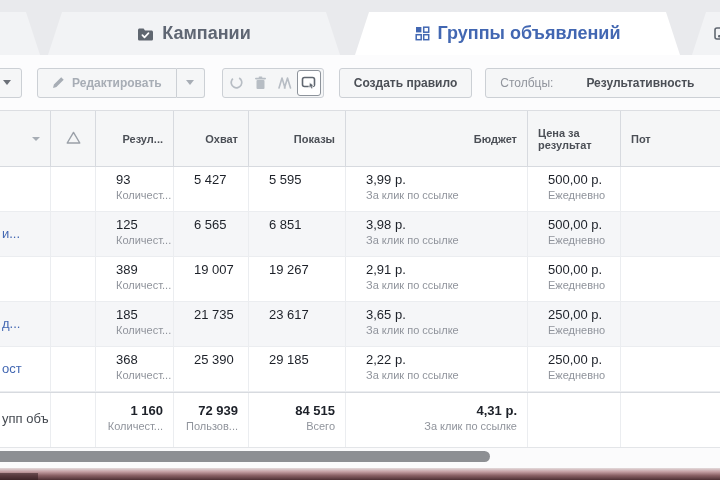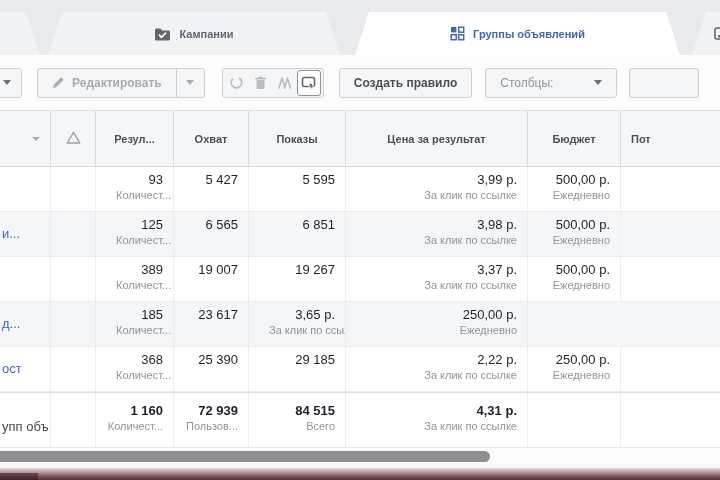--- a/index.html
+++ b/index.html
@@ -2,21 +2,21 @@
 <html><head>
 <meta charset="utf-8">
 <style>
   html,body{margin:0;padding:0;}
   body{font-family:"Liberation Sans", sans-serif; background:#e9eaed;}
   .screen{position:relative;width:720px;height:480px;overflow:hidden;background:#fff;}
 
   
   .tabbar{height:55px;background:#e9eaed;display:flex;align-items:flex-end;overflow:hidden;}
   .tab{height:43px;display:flex;align-items:center;justify-content:center;gap:8px;
-       font-size:11px;font-weight:bold;color:#5f6673;box-sizing:border-box;flex:none;}
+       font-size:18px;font-weight:bold;color:#5f6673;box-sizing:border-box;flex:none;}
   .tab-partial-left{width:40px;background:#f2f3f5;clip-path:polygon(0 0,26px 0,40px 100%,0 100%);}
   .tab-campaigns{width:292px;margin-left:8px;background:#f2f3f5;
        clip-path:polygon(14px 0,278px 0,292px 100%,0 100%);}
   .tab-adsets{width:325px;margin-left:15px;background:#ffffff;color:#4267b2;
        clip-path:polygon(14px 0,311px 0,325px 100%,0 100%);}
   .tab-ads{width:70px;margin-left:12px;background:#f2f3f5;justify-content:flex-start;
        padding-left:22px;clip-path:polygon(14px 0,100% 0,100% 100%,0 100%);}
   .tab .ticon{display:flex;align-items:center;}
 
   
@@ -35,43 +35,43 @@
        border-radius:3px;display:flex;align-items:center;padding:0 2px;flex:none;}
   .icon-btn{width:24px;height:26px;display:flex;align-items:center;justify-content:center;flex:none;}
   .icon-btn.pressed{border:1px solid #8d939b;background:#fff;border-radius:3px;box-sizing:border-box;}
   .btn-fragment-left{margin-left:-8px;}
   .btn-fragment-right{width:70px;justify-content:flex-start;padding-left:14px;}
 
   
   .grid-row{display:grid;grid-template-columns:50px 45px 78px 75px 97px 182px 93px minmax(0,1fr);}
   .thead{height:57px;background:#f5f6f7;border-top:1px solid #dcdee2;border-bottom:1px solid #d7dadf;
          box-sizing:border-box;font-size:11px;font-weight:bold;color:#4b4f56;}
-  .thead .cell{display:flex;align-items:center;justify-content:center;padding:0 10px;
+  .thead .cell{display:flex;align-items:center;justify-content:flex-end;padding:0 10px;
          border-left:1px solid #d7dadf;box-sizing:border-box;position:relative;}
   .thead .cell:first-child{border-left:none;}
   .thead .cell.c-name{justify-content:flex-end;}
   .thead .cell.c-alert{justify-content:center;}
   .thead .cell.c-spent{justify-content:flex-start;}
 
   .tbody{background:#fff;}
   .trow{height:45px;border-bottom:1px solid #ebedf0;box-sizing:border-box;background:#fff;}
   .trow.alt{background:#f5f6f8;}
   .trow .cell{border-left:1px solid #ebedf0;box-sizing:border-box;padding:5px 10px 0 20px;
-              text-align:right;overflow:hidden;}
+              overflow:hidden;}
   .trow .cell:first-child{border-left:none;}
   .trow .cell.name{text-align:left;padding:14px 2px 0 2px;font-size:13px;color:#4267b2;
               white-space:nowrap;cursor:pointer;}
   .v{font-size:13px;color:#1d2129;line-height:16px;white-space:nowrap;}
   .s{font-size:11px;color:#90949c;line-height:14px;white-space:nowrap;}
   .summary-row{height:56px;border-top:1px solid #d7dadf;border-bottom:1px solid #e3e5e8;
                box-sizing:border-box;background:#fff;}
   .summary-row .cell{border-left:1px solid #ebedf0;box-sizing:border-box;padding:10px 10px 0 10px;
                text-align:right;overflow:hidden;}
   .summary-row .cell:first-child{border-left:none;}
-  .summary-row .cell.name{text-align:left;padding:26px 2px 0 2px;font-size:13px;color:#444950;
+  .summary-row .cell.name{text-align:left;padding:18px 2px 0 2px;font-size:13px;color:#444950;
                white-space:nowrap;}
   .summary-row .v{font-weight:bold;}
 
   
   .hscroll{height:20px;background:#fbfbfc;position:relative;}
   .hthumb{position:absolute;left:-14px;top:3px;width:504px;height:11px;border-radius:6px;
           background:#8d8f93;cursor:pointer;}
   .bottom-band{height:12px;background:linear-gradient(180deg,#e3dadb 0%,#c5a0a4 30%,#8a6165 62%,#4e3034 100%);
           position:relative;}
   .bottom-band .corner{position:absolute;left:0;bottom:0;width:38px;height:7px;background:#321c1f;opacity:.55;}
@@ -158,20 +158,21 @@
           </svg>
       </div>
     </div>
 
     <div class="btn" style="margin-left:15px;">
       <span>Создать правило</span>
     </div>
 
     <div class="btn" style="margin-left:13px;gap:28px;">
       <span style="color:#90949c;font-weight:normal;margin-right:5px;">Столбцы:</span>
+      <span>Результативность</span>
       <span class="caret" style="margin-left:8px;"></span>
     </div>
 
     <div class="btn btn-fragment-right" style="margin-left:12px;">
       
     </div>
   </div>
 
   <div class="thead grid-row">
     <div class="cell c-name">
@@ -187,24 +188,24 @@
     <div class="cell">
         <span>Резул...</span>
       </div>
     <div class="cell">
         <span>Охват</span>
       </div>
     <div class="cell">
         <span>Показы</span>
       </div>
     <div class="cell">
+        <span>Бюджет</span>
+      </div>
+    <div class="cell">
         <span>Цена за результат</span>
-      </div>
-    <div class="cell">
-        <span>Бюджет</span>
       </div>
     <div class="cell c-spent">
         <span>Пот</span>
       </div>
   </div>
 
   <div class="tbody">
       <div class="trow grid-row">
       <div class="cell name"><span></span></div>
       <div class="cell"></div>
@@ -258,36 +259,39 @@
         <div class="v">389</div>
           <div class="s">Количест...</div>
       </div>
       <div class="cell">
           <div class="v">19 007</div>
         </div>
       <div class="cell">
           <div class="v">19 267</div>
         </div>
       <div class="cell">
-        <div class="v">3,37 р.</div>
+        <div class="v">2,91 р.</div>
           <div class="s">За клик по ссылке</div>
       </div>
       <div class="cell">
         <div class="v">500,00 р.</div>
           <div class="s">Ежедневно</div>
       </div>
       <div class="cell"></div>
     </div>
       <div class="trow grid-row alt">
       <div class="cell name"><span>д...</span></div>
       <div class="cell"></div>
       <div class="cell">
         <div class="v">185</div>
           <div class="s">Количест...</div>
       </div>
+      <div class="cell">
+          <div class="v">21 735</div>
+        </div>
       <div class="cell">
           <div class="v">23 617</div>
         </div>
       <div class="cell">
         <div class="v">3,65 р.</div>
           <div class="s">За клик по ссылке</div>
       </div>
       <div class="cell">
         <div class="v">250,00 р.</div>
           <div class="s">Ежедневно</div>

